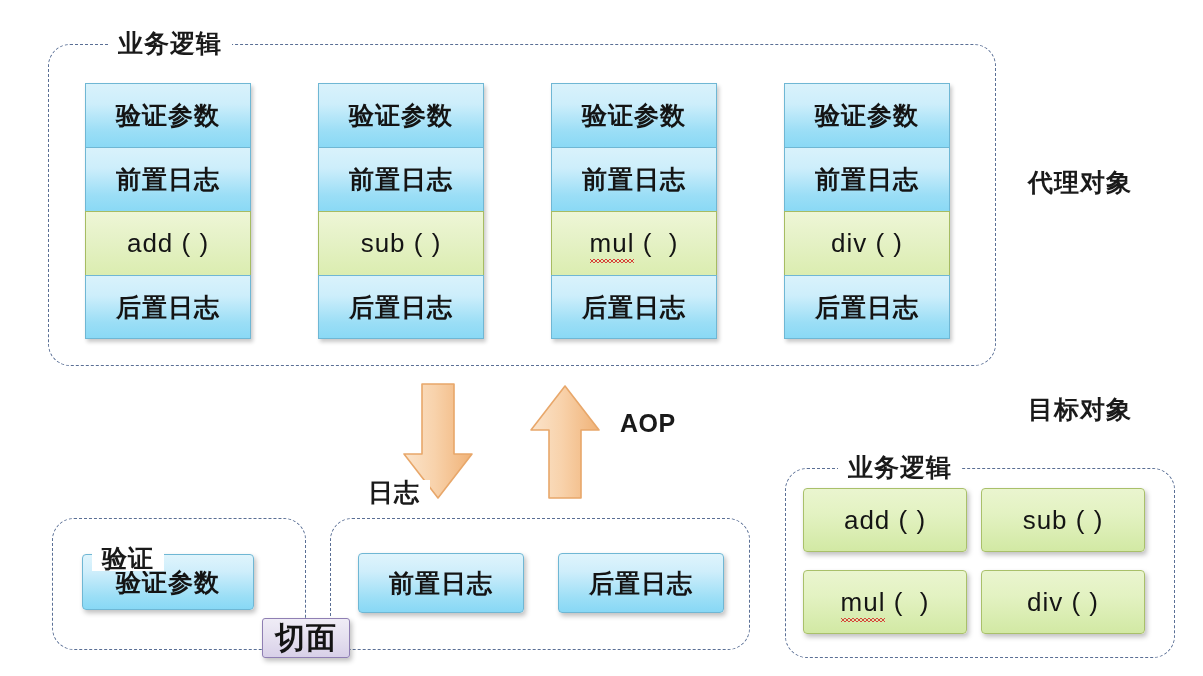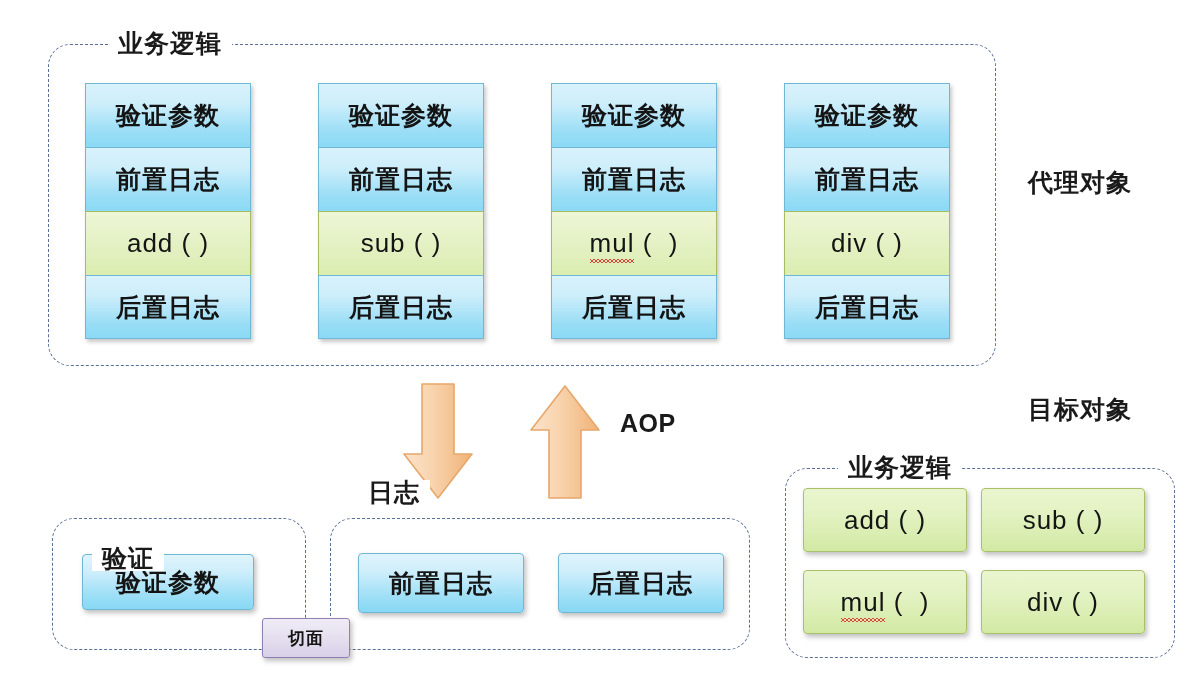--- a/index.html
+++ b/index.html
@@ -111,21 +111,21 @@
   .box.green {
     background: linear-gradient(to bottom, #eaf5cf 0%, #e3f2c2 40%, #d2e9a4 100%);
     border: 1px solid #a9c06a;
     font-weight: 400;
     font-size: 26px;
   }
   .box.purple {
     background: linear-gradient(to bottom, #efecf6 0%, #e6e1f0 45%, #d8d0e8 100%);
     border: 1px solid #8f7fb3;
     border-radius: 3px;
-    font-size: 17px;
+    font-size: 30px;
     font-weight: 700;
     z-index: 9;
   }
 
   
   .squiggle {
     position: relative;
     display: inline-block;
     text-align: right;
   }

